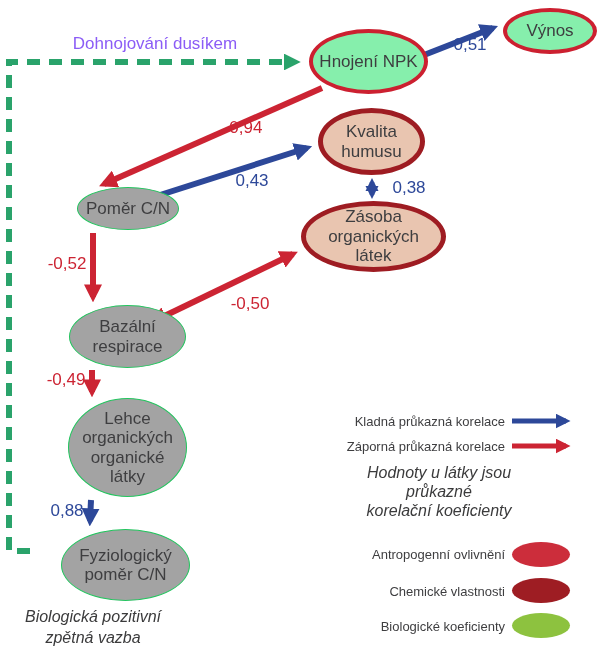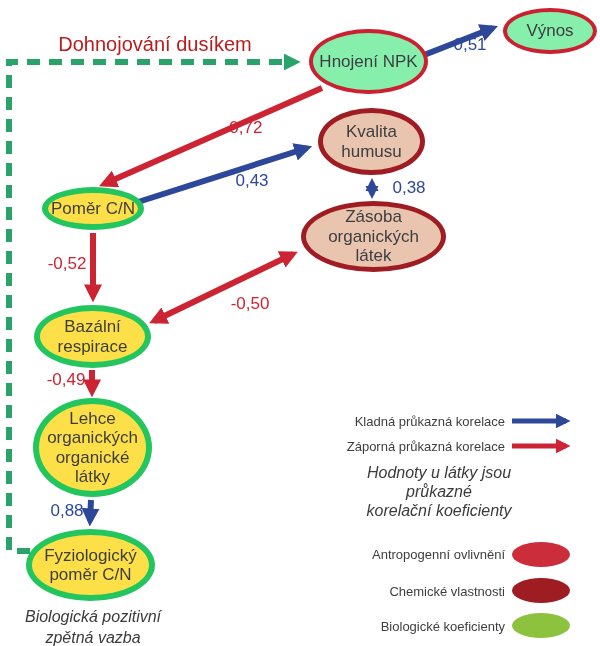--- a/index.html
+++ b/index.html
@@ -8,30 +8,30 @@
     font-family:"Liberation Sans","DejaVu Sans",sans-serif;color:#3e3e40;
   }
   #arrows{position:absolute;left:0;top:0;z-index:0;}
   .node{
     position:absolute;z-index:2;border-radius:50%;box-sizing:border-box;
     display:flex;align-items:center;justify-content:center;text-align:center;
     white-space:pre-line;font-size:17px;line-height:1.14;color:#3e3e40;
   }
   .anthro{background:#86efac;border:4px solid #cc2030;}
   .chem{background:#e9c5b0;border:5px solid #9e1c22;}
-  .bio{background:#fde047;border:6px solid #22c55e;}
+  .bio{background:#a3a3a3;border:1px solid #22c55e;margin-left:35px;}
   .val{
     position:absolute;z-index:3;transform:translate(-50%,-50%);
     font-size:17px;white-space:nowrap;
   }
   .pos{color:#2d4899;}
   .neg{color:#cc2433;}
   .feedback-label{
     position:absolute;z-index:3;transform:translate(-50%,-50%);
-    color:#b91c1c;font-size:20px;white-space:nowrap;
+    color:#8b5cf6;font-size:17px;white-space:nowrap;
   }
   .caption{
     position:absolute;z-index:3;font-style:italic;font-size:16px;line-height:21px;
     text-align:center;white-space:pre-line;color:#3b3b3c;
   }
   .legend-label{
     position:absolute;z-index:3;text-align:right;transform:translateY(-50%);
     font-size:13px;color:#3e3e40;white-space:nowrap;
   }
   .legend-note{
@@ -87,21 +87,21 @@
   <div class="node bio" style="left:34px;top:305px;width:117px;height:63px;">Bazální
 respirace</div>
   <div class="node bio" style="left:33px;top:398px;width:119px;height:99px;">Lehce
 organických
 organické
 látky</div>
   <div class="node bio" style="left:26px;top:529px;width:129px;height:72px;">Fyziologický
 poměr C/N</div>
 
   <div class="val pos" style="left:470px;top:45px;">0,51</div>
-  <div class="val neg" style="left:243px;top:128px;">-0,72</div>
+  <div class="val neg" style="left:243px;top:128px;">-0,94</div>
   <div class="val pos" style="left:252px;top:181px;">0,43</div>
   <div class="val pos" style="left:409px;top:188px;">0,38</div>
   <div class="val neg" style="left:67px;top:264px;">-0,52</div>
   <div class="val neg" style="left:250px;top:304px;">-0,50</div>
   <div class="val neg" style="left:66px;top:380px;">-0,49</div>
   <div class="val pos" style="left:67px;top:511px;">0,88</div>
 
   <div class="feedback-label" style="left:155px;top:44px;">Dohnojování dusíkem</div>
   <div class="caption" style="left:8px;top:606px;width:170px;">Biologická pozitivní
 zpětná vazba</div>

